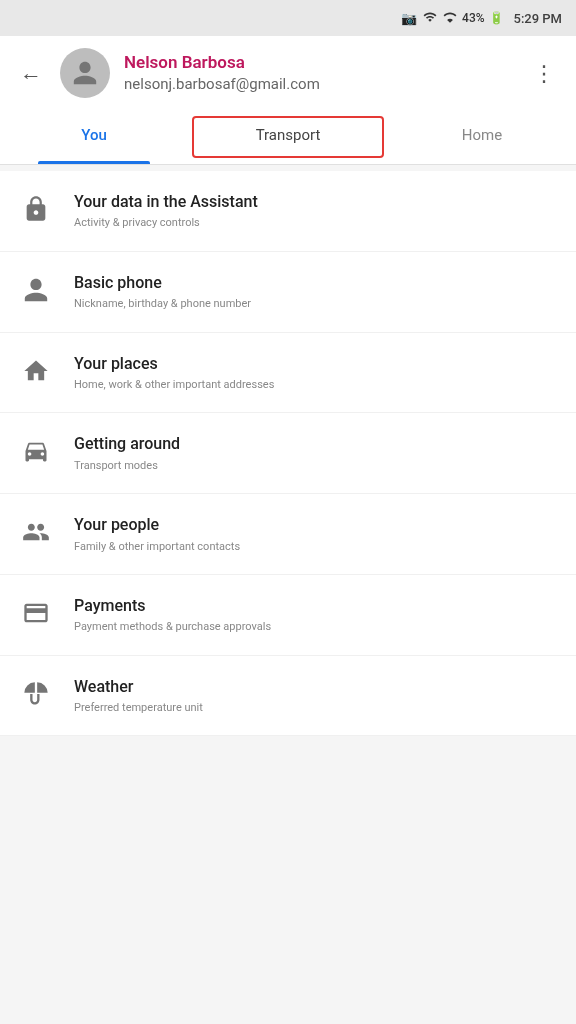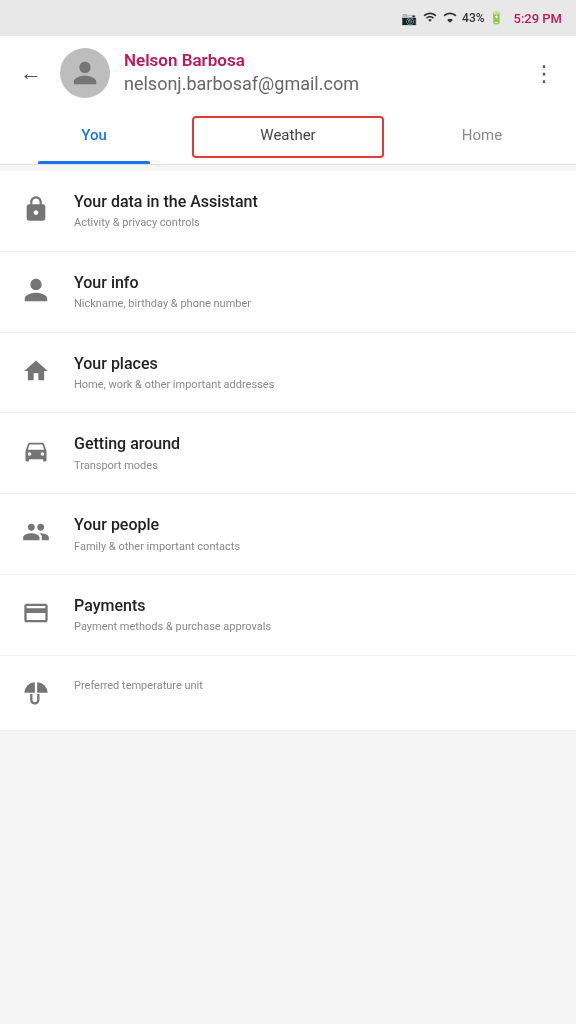--- a/index.html
+++ b/index.html
@@ -31,21 +31,21 @@
       display: flex;
       align-items: center;
       gap: 5px;
       font-size: 12px;
       color: #333;
     }
 
     .status-time {
       font-size: 13px;
       font-weight: 500;
-      color: #be185d;
+      color: #404040;
       margin-left: 4px;
     }
 
     
     .header {
       background: #ffffff;
       display: flex;
       align-items: center;
       padding: 12px 16px;
       gap: 14px;
@@ -74,21 +74,21 @@
     }
 
     .user-name {
       font-size: 17px;
       font-weight: 600;
       color: #be185d;
       line-height: 1.3;
     }
 
     .user-email {
-      font-size: 18px;
+      font-size: 15px;
       color: #666;
       line-height: 1.4;
     }
 
     .more-btn {
       color: #555;
       font-size: 22px;
       cursor: pointer;
       padding: 4px;
       letter-spacing: 1px;
@@ -223,21 +223,21 @@
     <div class="user-email">nelsonj.barbosaf@gmail.com</div>
   </div>
   <span class="more-btn">⋮</span>
 </div>
 
 <div class="tabs">
   <div class="tab active">
     <span>You</span>
   </div>
   <div class="tab services-tab">
-    <span>Weather</span>
+    <span>Transport</span>
   </div>
   <div class="tab">
     <span>Home</span>
   </div>
 </div>
 
 <div class="content">
 
   <div class="menu-item">
     <div class="menu-icon">
@@ -251,21 +251,21 @@
     </div>
   </div>
 
   <div class="menu-item">
     <div class="menu-icon">
       <svg class="icon-svg" viewBox="0 0 24 24">
         <path d="M12 12c2.7 0 4.8-2.1 4.8-4.8S14.7 2.4 12 2.4 7.2 4.5 7.2 7.2 9.3 12 12 12zm0 2.4c-3.2 0-9.6 1.6-9.6 4.8v2.4h19.2v-2.4c0-3.2-6.4-4.8-9.6-4.8z"></path>
       </svg>
     </div>
     <div class="menu-text">
-      <div class="menu-title">Your info</div>
+      <div class="menu-title">Basic phone</div>
       <div class="menu-subtitle">Nickname, birthday &amp; phone number</div>
     </div>
   </div>
 
   <div class="menu-item">
     <div class="menu-icon">
       <svg class="icon-svg" viewBox="0 0 24 24">
         <path d="M10 20v-6h4v6h5v-8h3L12 3 2 12h3v8z"></path>
       </svg>
     </div>
@@ -311,17 +311,18 @@
     </div>
   </div>
 
   <div class="menu-item">
     <div class="menu-icon">
       <svg class="icon-svg" viewBox="0 0 24 24">
         <path d="M13 16.88C13 18.05 12.1 19 11 19s-2-.95-2-2.12V12H7v4.88C7 19.15 8.79 21 11 21s4-1.85 4-4.12V12h-2v4.88zM11 2A9 9 0 002 11h9V2zm2 0v9h9a9 9 0 00-9-9z"></path>
       </svg>
     </div>
     <div class="menu-text">
+      <div class="menu-title">Weather</div>
       <div class="menu-subtitle">Preferred temperature unit</div>
     </div>
   </div>
 
 </div>
 
 </body></html>

